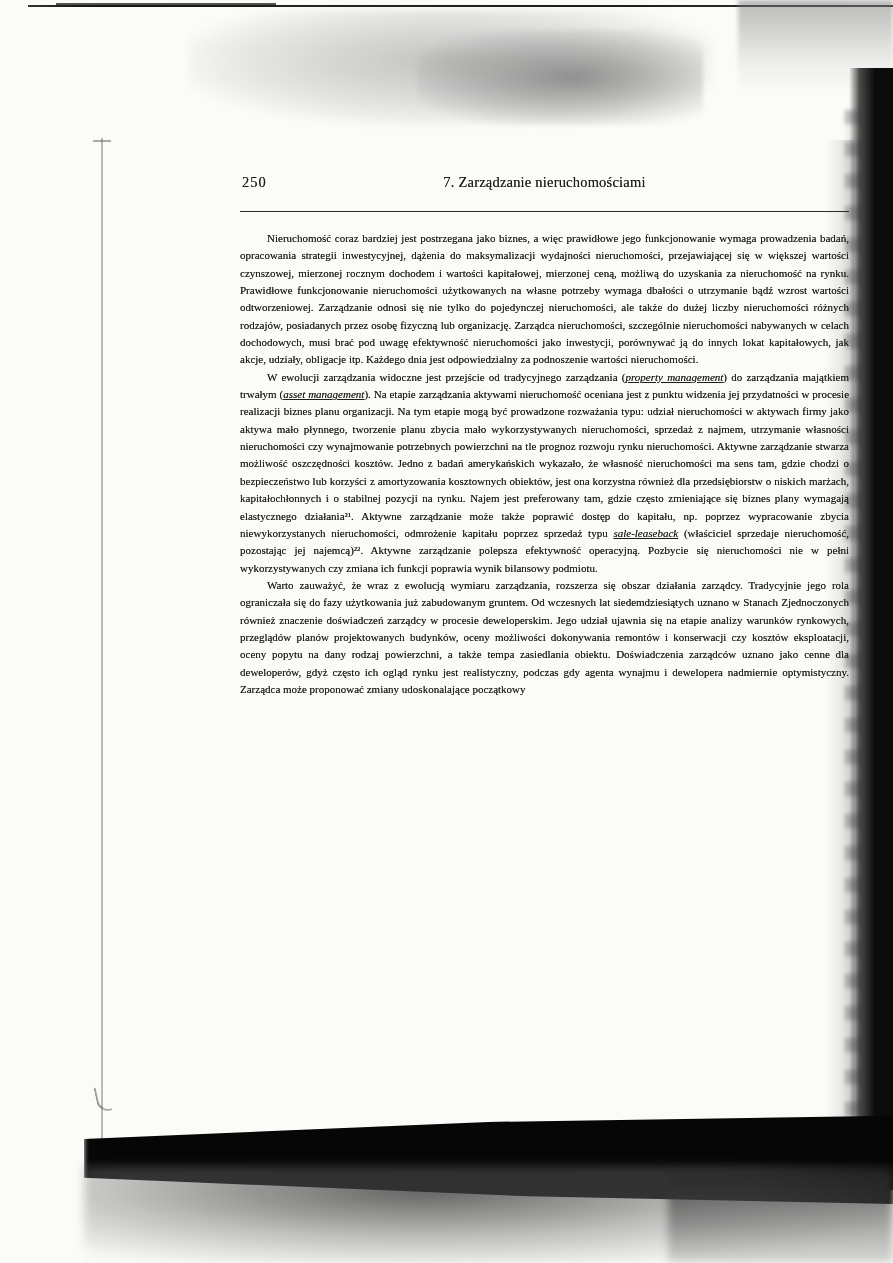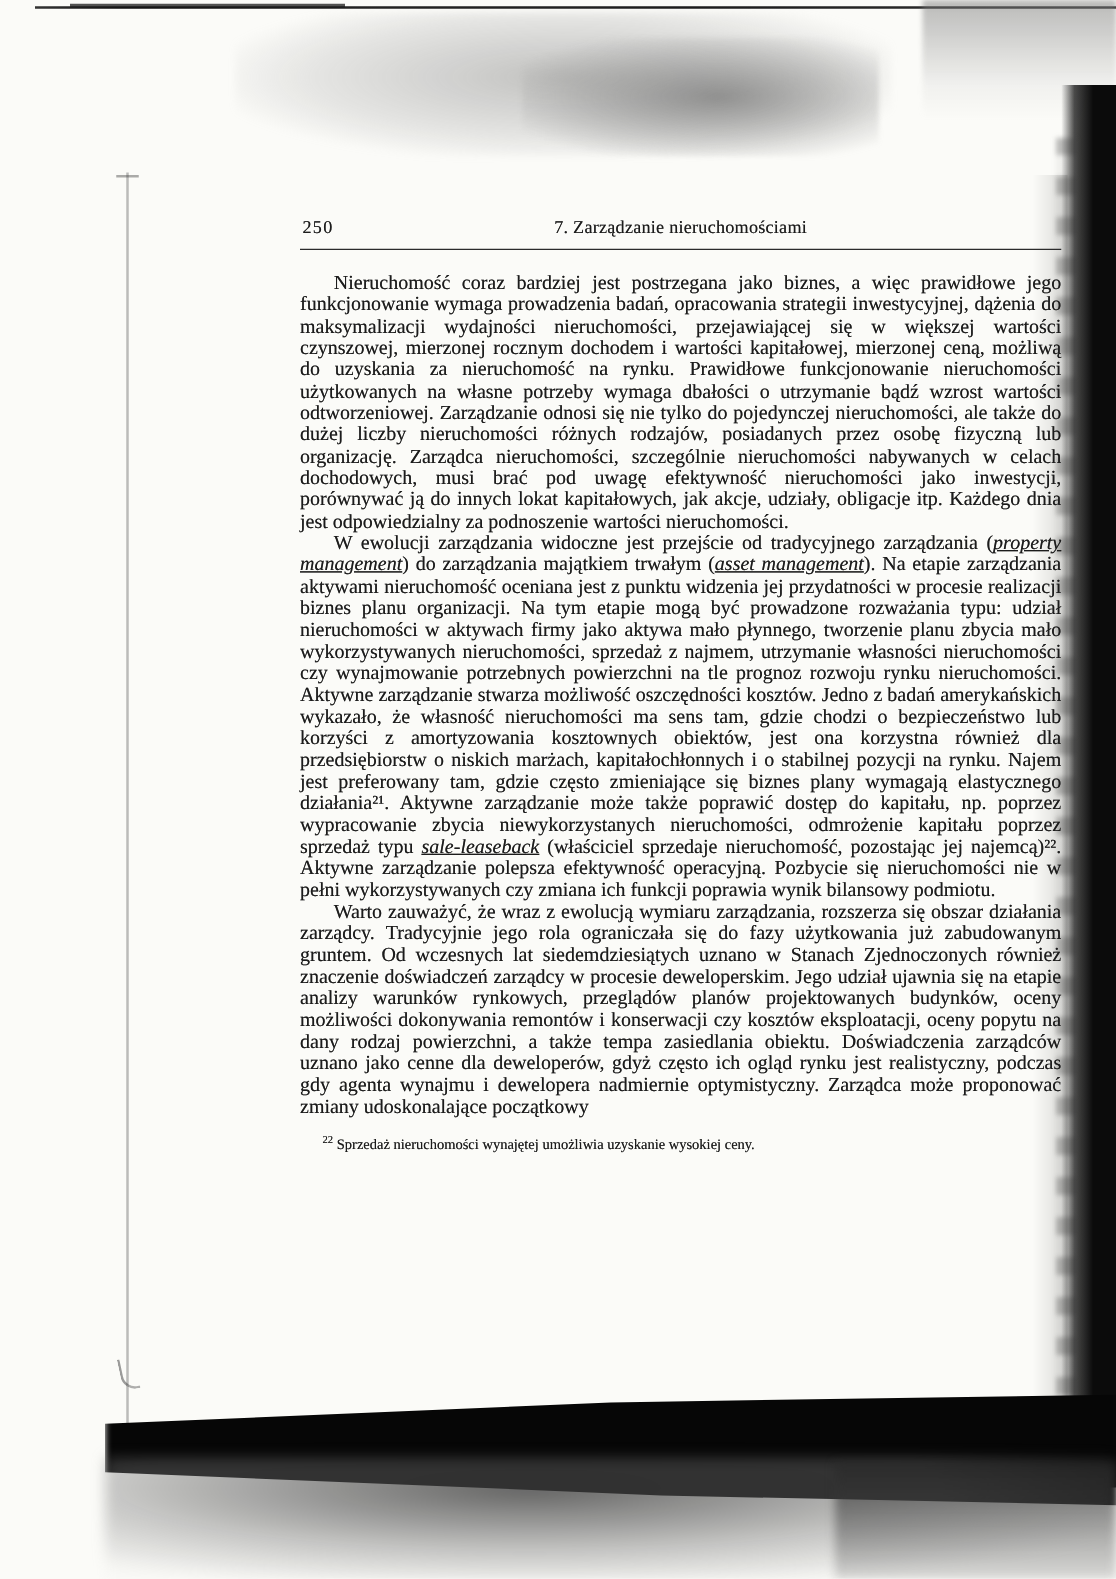--- a/index.html
+++ b/index.html
@@ -82,28 +82,28 @@
   
   #page-content {
     position: absolute; left: 240px; top: 174px; width: 609px;
     text-shadow: 0 0 .3px rgba(25,25,25,.7);
   }
   .running-header {
     position: relative;
     text-align: center;
     font-size: 14.5px;
     letter-spacing: .2px;
-    padding-bottom: 8px;
+    padding-bottom: 20px;
     border-bottom: 1.6px solid #2b2b2b;
   }
   .page-number { position: absolute; left: 2px; top: 0; letter-spacing: 1px; }
 
   #body-text {
     margin-top: 18px;
-    font-size: 16px;
+    font-size: 11px;
     line-height: 17.35px;
     text-align: justify;
   }
   .para { margin: 0; text-indent: 27px; }
   .para i { font-style: italic; text-decoration: underline; }
 
   #footnotes {
     margin-top: 14px;
     font-size: 11.6px;
     line-height: 15.5px;
@@ -139,15 +139,14 @@
     <span class="chapter-title">7. Zarządzanie nieruchomościami</span>
   </div>
 
   <div id="body-text">
       <p class="para"><span>Nieruchomość coraz bardziej jest postrzegana jako biznes, a więc prawidłowe jego funkcjonowanie wymaga prowadzenia badań, opracowania strategii inwestycyjnej, dążenia do maksymalizacji wydajności nieruchomości, przejawiającej się w większej wartości czynszowej, mierzonej rocznym dochodem i wartości kapitałowej, mierzonej ceną, możliwą do uzyskania za nieruchomość na rynku. Prawidłowe funkcjonowanie nieruchomości użytkowanych na własne potrzeby wymaga dbałości o utrzymanie bądź wzrost wartości odtworzeniowej. Zarządzanie odnosi się nie tylko do pojedynczej nieruchomości, ale także do dużej liczby nieruchomości różnych rodzajów, posiadanych przez osobę fizyczną lub organizację. Zarządca nieruchomości, szczególnie nieruchomości nabywanych w celach dochodowych, musi brać pod uwagę efektywność nieruchomości jako inwestycji, porównywać ją do innych lokat kapitałowych, jak akcje, udziały, obligacje itp. Każdego dnia jest odpowiedzialny za podnoszenie wartości nieruchomości.</span></p>
       <p class="para"><span>W ewolucji zarządzania widoczne jest przejście od tradycyjnego zarządzania (</span><i>property management</i><span>) do zarządzania majątkiem trwałym (</span><i>asset management</i><span>). Na etapie zarządzania aktywami nieruchomość oceniana jest z punktu widzenia jej przydatności w procesie realizacji biznes planu organizacji. Na tym etapie mogą być prowadzone rozważania typu: udział nieruchomości w aktywach firmy jako aktywa mało płynnego, tworzenie planu zbycia mało wykorzystywanych nieruchomości, sprzedaż z najmem, utrzymanie własności nieruchomości czy wynajmowanie potrzebnych powierzchni na tle prognoz rozwoju rynku nieruchomości. Aktywne zarządzanie stwarza możliwość oszczędności kosztów. Jedno z badań amerykańskich wykazało, że własność nieruchomości ma sens tam, gdzie chodzi o bezpieczeństwo lub korzyści z amortyzowania kosztownych obiektów, jest ona korzystna również dla przedsiębiorstw o niskich marżach, kapitałochłonnych i o stabilnej pozycji na rynku. Najem jest preferowany tam, gdzie często zmieniające się biznes plany wymagają elastycznego działania²¹. Aktywne zarządzanie może także poprawić dostęp do kapitału, np. poprzez wypracowanie zbycia niewykorzystanych nieruchomości, odmrożenie kapitału poprzez sprzedaż typu </span><i>sale-leaseback</i><span> (właściciel sprzedaje nieruchomość, pozostając jej najemcą)²². Aktywne zarządzanie polepsza efektywność operacyjną. Pozbycie się nieruchomości nie w pełni wykorzystywanych czy zmiana ich funkcji poprawia wynik bilansowy podmiotu.</span></p>
       <p class="para"><span>Warto zauważyć, że wraz z ewolucją wymiaru zarządzania, rozszerza się obszar działania zarządcy. Tradycyjnie jego rola ograniczała się do fazy użytkowania już zabudowanym gruntem. Od wczesnych lat siedemdziesiątych uznano w Stanach Zjednoczonych również znaczenie doświadczeń zarządcy w procesie deweloperskim. Jego udział ujawnia się na etapie analizy warunków rynkowych, przeglądów planów projektowanych budynków, oceny możliwości dokonywania remontów i konserwacji czy kosztów eksploatacji, oceny popytu na dany rodzaj powierzchni, a także tempa zasiedlania obiektu. Doświadczenia zarządców uznano jako cenne dla deweloperów, gdyż często ich ogląd rynku jest realistyczny, podczas gdy agenta wynajmu i dewelopera nadmiernie optymistyczny. Zarządca może proponować zmiany udoskonalające początkowy</span></p>
     </div>
 
   <div id="footnotes">
-      <p class="footnote"><sup class="fn-marker">22</sup> <span>Sprzedaż nieruchomości wynajętej umożliwia uzyskanie wysokiej ceny.</span></p>
     </div>
 </div>
 
 </body></html>

